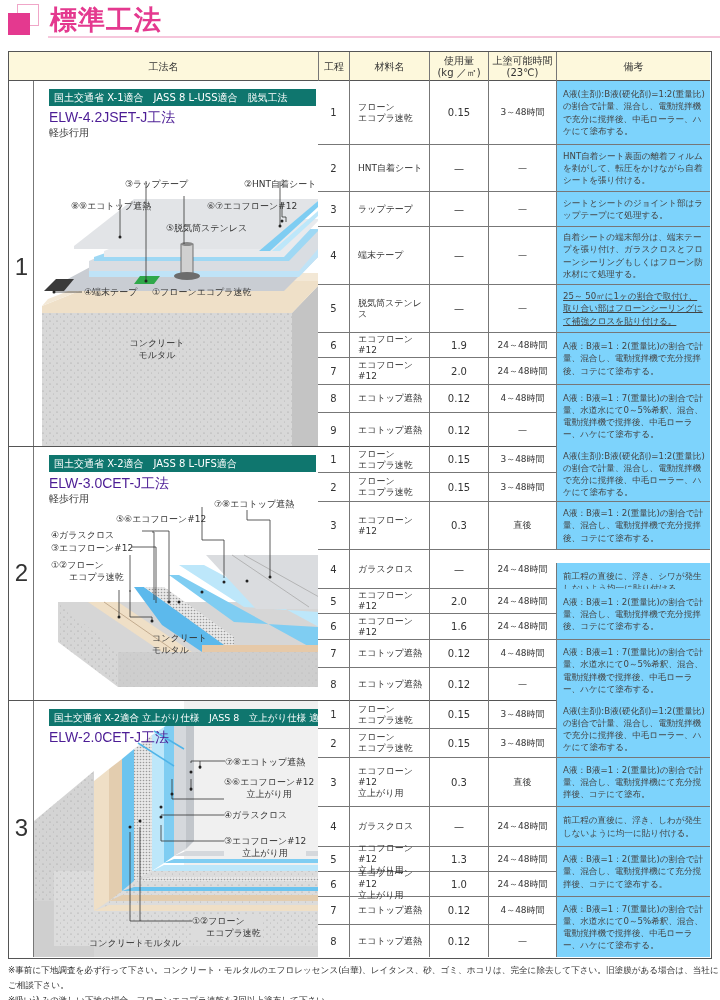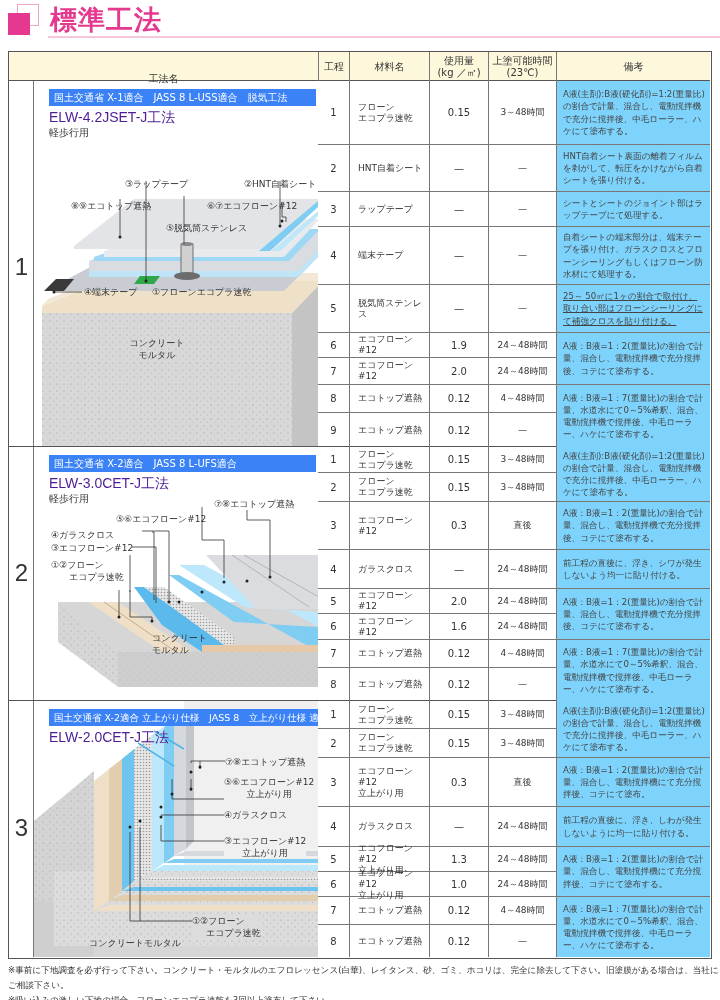--- a/index.html
+++ b/index.html
@@ -10,29 +10,29 @@
   .title-wrap { position: absolute; left: 0; top: 0; width: 720px; height: 40px; }
   .title-sq-outline { position: absolute; left: 17px; top: 4px; width: 22px; height: 22px; border: 1.5px solid #f0a6c8; background: #fff; }
   .title-sq-fill { position: absolute; left: 8px; top: 13px; width: 22px; height: 22px; background: #e4398f; }
   .title-text { position: absolute; left: 50px; top: 2px; font-size: 27px; font-weight: bold; color: #e4398f; letter-spacing: 1px; }
   .title-rule { position: absolute; left: 48px; right: 0; top: 36px; height: 2px; background: #f6c7dc; }
 
   
   .tbl { position: absolute; left: 8px; top: 51px; width: 704px; height: 908px; border: 1.5px solid #555; background: #fff; }
   .hdr { position: absolute; left: 0; top: 0; width: 701px; height: 29px; background: #fdf8dc; border-bottom: 1px solid #555; }
   .hcell { position: absolute; top: 0; height: 29px; display: flex; align-items: center; justify-content: center; text-align: center; font-size: 10px; line-height: 12px; color: #333; border-left: 1px solid #777; }
-  .hcell.first { border-left: none; margin-top: 12px; }
+  .hcell.first { border-left: none; }
 
   .section { position: absolute; left: 0; width: 701px; border-bottom: 1.5px solid #555; }
   .section.last { border-bottom: none; }
   .sec-num { position: absolute; left: 0; top: 0; width: 25px; height: 100%; border-right: 1px solid #777; }
   .sec-num span { position: absolute; left: 0; width: 25px; text-align: center; font-size: 24px; color: #333; font-family: "Liberation Sans", sans-serif; }
   .diagram { position: absolute; left: 25px; top: 0; width: 284px; height: 100%; overflow: hidden; }
 
-  .badge { position: absolute; left: 15px; top: 8px; width: 267px; height: 17px; background: #3b82f6; color: #fff; font-size: 10px; line-height: 17px; padding-left: 5px; white-space: nowrap; }
+  .badge { position: absolute; left: 15px; top: 8px; width: 267px; height: 17px; background: #0f766e; color: #fff; font-size: 10px; line-height: 17px; padding-left: 5px; white-space: nowrap; }
   .method-name { position: absolute; left: 15px; top: 28px; font-size: 14px; font-family: "Liberation Sans", sans-serif; color: #4c1d95; }
   .method-sub { position: absolute; left: 15px; top: 45px; font-size: 10px; color: #333; }
 
   .lbl { position: absolute; font-size: 9px; color: #333; white-space: nowrap; line-height: 12px; }
   .lbl-c { text-align: center; }
 
   
   .rows { position: absolute; left: 309px; top: 0; width: 392px; height: 100%; }
   .row { position: absolute; left: 0; width: 392px; border-bottom: 1px solid #777; }
   .row.lastrow { border-bottom: none; }
@@ -332,21 +332,21 @@
         <div class="c c-time">4～48時間</div>
       </div>
       <div class="row lastrow" style="top:221px;height:33px;">
         <div class="c c-step">8</div>
         <div class="c c-mat">エコトップ遮熱</div>
         <div class="c c-use">0.12</div>
         <div class="c c-time">—</div>
       </div>
       <div class="note" style="top:0;height:55px;">A液(主剤):B液(硬化剤)=1:2(重量比)の割合で計量、混合し、電動撹拌機で充分に撹拌後、中毛ローラー、ハケにて塗布する。</div>
       <div class="note" style="top:55px;height:48px;">A液：B液=1：2(重量比)の割合で計量、混合し、電動撹拌機で充分撹拌後、コテにて塗布する。</div>
-      <div class="note" style="top:103px;height:39px;">前工程の直後に、浮き、シワが発生しないよう均一に貼り付ける。</div>
+      <div class="note" style="top:116px;height:39px;">前工程の直後に、浮き、シワが発生しないよう均一に貼り付ける。</div>
       <div class="note" style="top:142px;height:51px;">A液：B液=1：2(重量比)の割合で計量、混合し、電動撹拌機で充分撹拌後、コテにて塗布する。</div>
       <div class="note lastnote" style="top:193px;height:61px;">A液：B液=1：7(重量比)の割合で計量、水道水にて0～5%希釈、混合、電動撹拌機で撹拌後、中毛ローラー、ハケにて塗布する。</div>
     </div>
   </div>
 
   <div class="section last" style="top:649px;height:256px;">
     <div class="sec-num">
         <span style="top:113px;">3</span>
       </div>
     <div class="diagram">

